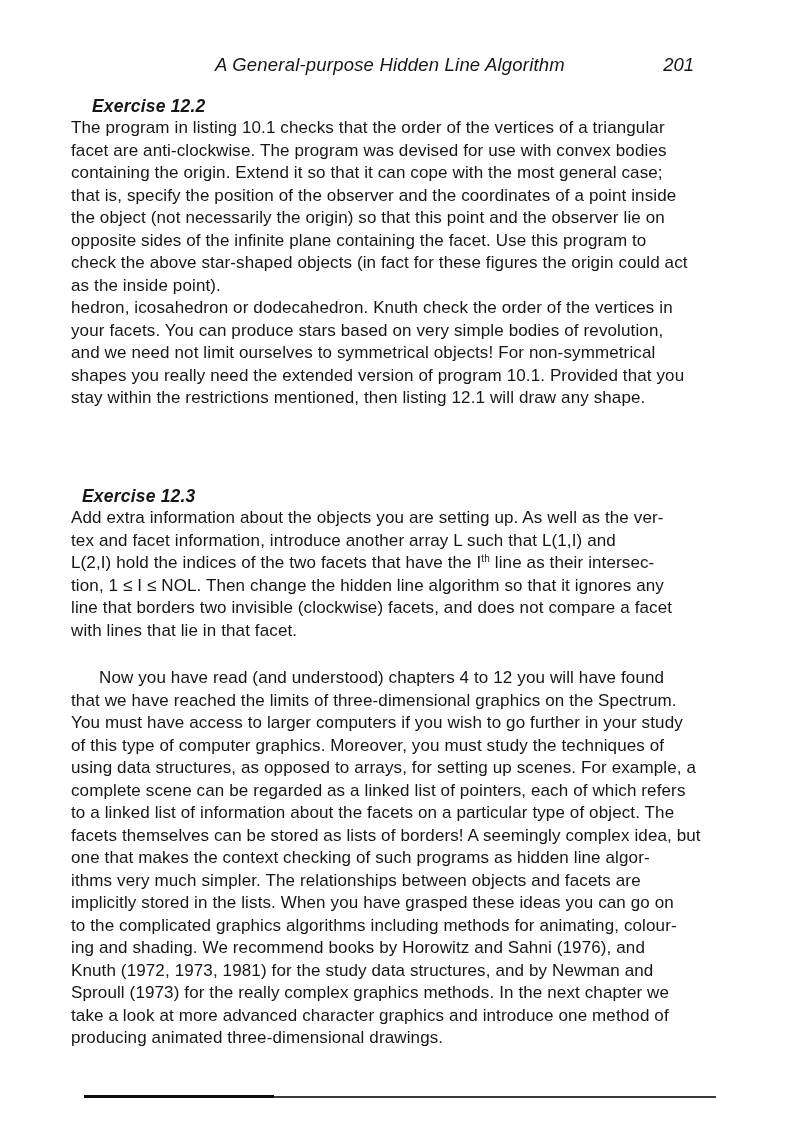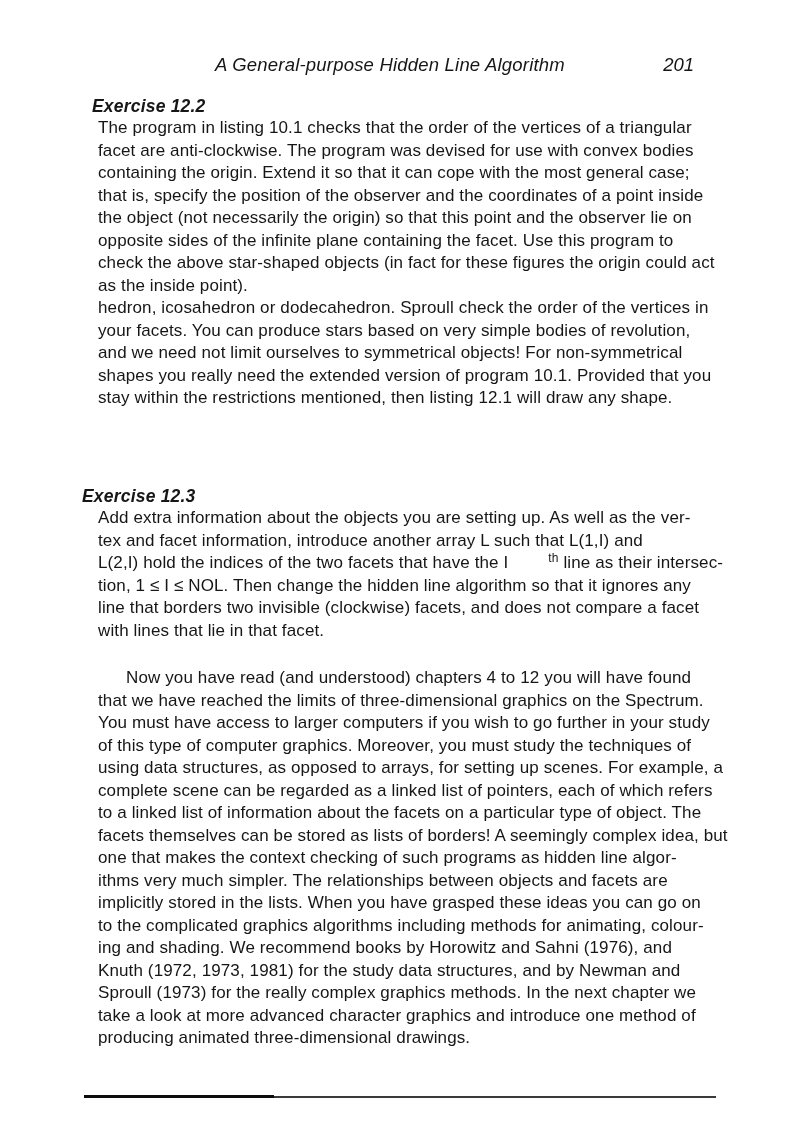--- a/index.html
+++ b/index.html
@@ -38,37 +38,36 @@
     left: 82px;
     font-weight: bold;
     font-style: italic;
     font-size: 17.5px;
     letter-spacing: 0.2px;
   }
   .heading-ex2 { top: 96px; margin-left: 10px; }
   .heading-ex3 { top: 486px; }
   .text-block {
     position: absolute;
-    left: 98px;
+    left: 71px;
     width: 660px;
     font-size: 17px;
     line-height: 22.5px;
     letter-spacing: 0.12px;
   }
   .block-a { top: 117px; }
   .block-b { top: 507px; }
   .block-c { top: 667px; }
   .line { white-space: nowrap; }
   .indent { padding-left: 28px; }
   .sup {
-    font-size: 12px;
+    font-size: 10px;
     position: relative;
     top: -6px;
     line-height: 0;
-    margin-left: 40px;
   }
   .bottom-rule {
     position: absolute;
     top: 1096px;
     left: 84px;
     width: 632px;
     height: 2px;
     background: #3a3a3a;
   }
   .bottom-rule-dark {
@@ -92,21 +91,21 @@
 
   <div class="text-block block-a">
     <div class="line">The program in listing 10.1 checks that the order of the vertices of a triangular</div>
     <div class="line">facet are anti-clockwise. The program was devised for use with convex bodies</div>
     <div class="line">containing the origin. Extend it so that it can cope with the most general case;</div>
     <div class="line">that is, specify the position of the observer and the coordinates of a point inside</div>
     <div class="line">the object (not necessarily the origin) so that this point and the observer lie on</div>
     <div class="line">opposite sides of the infinite plane containing the facet. Use this program to</div>
     <div class="line">check the above star-shaped objects (in fact for these figures the origin could act</div>
     <div class="line">as the inside point).</div>
-    <div class="line">hedron, icosahedron or dodecahedron. Sproull check the order of the vertices in</div>
+    <div class="line">hedron, icosahedron or dodecahedron. Knuth check the order of the vertices in</div>
     <div class="line">your facets. You can produce stars based on very simple bodies of revolution,</div>
     <div class="line">and we need not limit ourselves to symmetrical objects! For non-symmetrical</div>
     <div class="line">shapes you really need the extended version of program 10.1. Provided that you</div>
     <div class="line">stay within the restrictions mentioned, then listing 12.1 will draw any shape.</div>
   </div>
 
   <div class="section-heading heading-ex3">Exercise 12.3</div>
 
   <div class="text-block block-b">
     <div class="line">Add extra information about the objects you are setting up. As well as the ver-</div>

